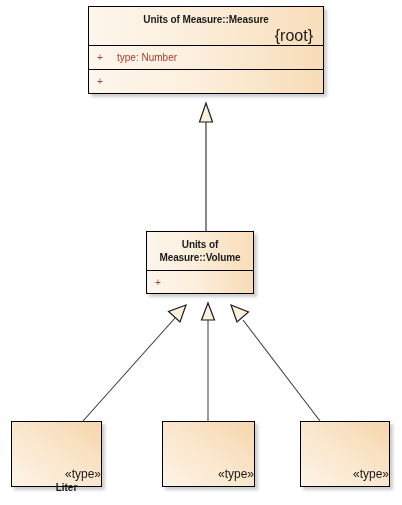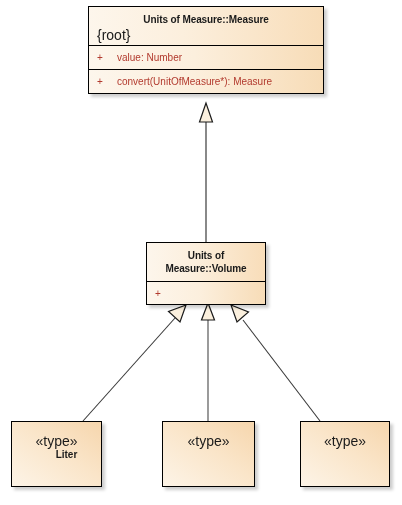--- a/index.html
+++ b/index.html
@@ -50,21 +50,22 @@
   }
   .class-title {
     text-align: center;
     font-size: 10px;
     font-weight: bold;
     color: #1a1a1a;
     line-height: 13px;
     letter-spacing: -0.1px;
   }
   .class-props {
-    font-size: 14px;
+    text-align: right;
+    font-size: 16px;
     color: #1a1a1a;
     line-height: 13px;
     padding-top: 3px;
     padding-right: 2px;
   }
 
   
   .feature-comp {
     background: linear-gradient(to right, #fdf6ec 0%, #fcefdd 45%, #f7dcb7 100%);
     height: 24px;
@@ -87,37 +88,38 @@
   
   .type-box {
     position: absolute;
     box-sizing: border-box;
     border: 1px solid #000000;
     box-shadow: 3px 3px 3px rgba(0,0,0,0.20);
     background: linear-gradient(to bottom left, #f6d6ad 0%, #fae5c9 45%, #fdf4e7 100%);
     padding-top: 12px;
   }
   .type-stereo {
-    text-align: center;
-    font-size: 14px;
+    text-align: right;
+    font-size: 12px;
     color: #1a1a1a;
     line-height: 14px;
+    margin-top: 33px;
   }
   .type-name {
     text-align: center;
     font-size: 10px;
     font-weight: bold;
     color: #1a1a1a;
     line-height: 14px;
     padding-left: 20px;
   }
 
   
   #class-measure { left: 88px;  top: 6px;   width: 236px; }
-  #class-volume  { left: 146px; top: 242px; width: 120px; }
+  #class-volume  { left: 146px; top: 231px; width: 108px; }
 
   #type-liter           { left: 11px;  top: 421px; width: 91px; height: 66px; }
   #type-kubikmeter      { left: 162px; top: 421px; width: 93px; height: 66px; }
   #type-kubikzentimeter { left: 300px; top: 421px; width: 90px; height: 66px; }
 </style>
 </head>
 <body>
 
 <div id="diagram">
 
@@ -136,25 +138,24 @@
     <polygon points="231,305 248.5,312 237,322" fill="#fbf0de" stroke="#1a1a1a" stroke-width="1.2" stroke-linejoin="miter"></polygon>
   </svg>
 
   <div class="uml-class" id="class-measure">
     <div class="compartment header-comp">
       <div class="class-title">Units of Measure::Measure</div>
       <div class="class-props">{root}</div>
     </div>
     <div class="compartment divider feature-comp">
       <span class="vis">+</span>
-      <span class="feature-text">value: Number</span>
+      <span class="feature-text">type: Number</span>
     </div>
     <div class="compartment divider feature-comp">
       <span class="vis">+</span>
-      <span class="feature-text">convert(UnitOfMeasure*): Measure</span>
     </div>
   </div>
 
   <div class="uml-class" id="class-volume">
     <div class="compartment header-comp" style="padding-bottom:6px;">
       <div class="class-title">Units of Measure::Volume</div>
     </div>
     <div class="compartment divider feature-comp" style="height:23px;">
       <span class="vis" style="width:17px;">+</span>
     </div>

